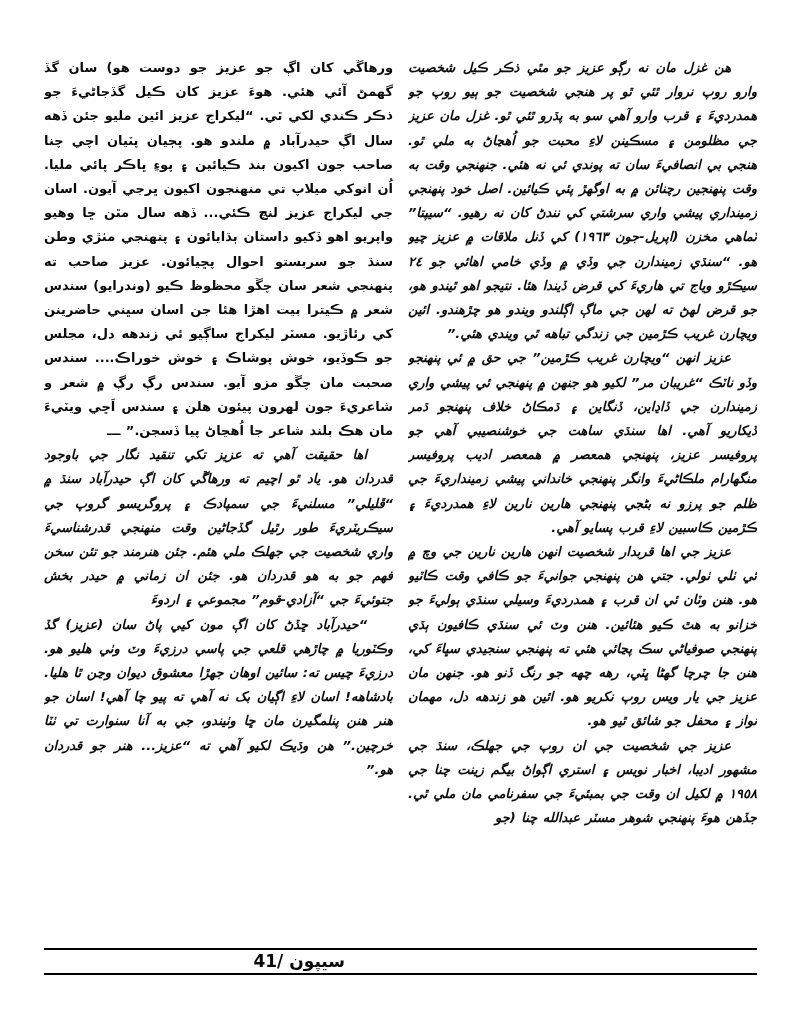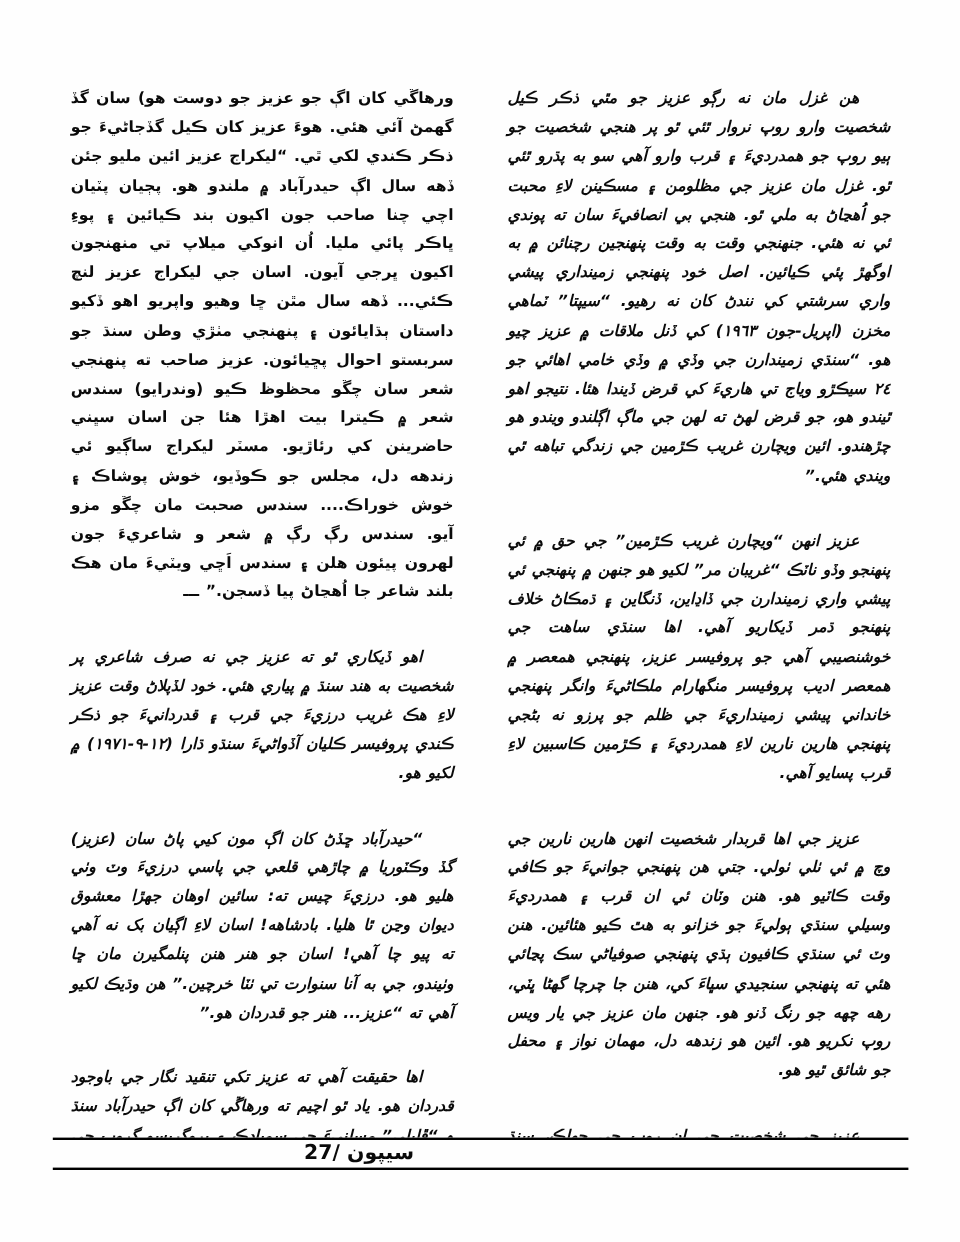--- a/index.html
+++ b/index.html
@@ -18,21 +18,21 @@
     display:flex;flex-direction:row;gap:15px;
     direction:rtl;
   }
   .col{
     width:349px;
     height:892px;
     display:flex;flex-direction:column;
     overflow:hidden;
   }
   .col p{
-    margin:15px;
+    margin:0;
     font-size:13px;
     font-weight:700;
     line-height:24.2px;
     text-align:justify;
     word-spacing:1px;
   }
   .col p.indent{text-indent:26px;font-style:italic;}
   .page-footer{
     position:absolute;
     top:948px;left:44px;right:43px;
@@ -57,25 +57,24 @@
     <div class="col">
       <p class="indent">هن غزل مان نه رڳو عزيز جو مٿي ذڪر ڪيل شخصيت وارو روپ نروار ٿئي ٿو پر هنجي شخصيت جو ٻيو روپ جو همدرديءَ ۽ قرب وارو آهي سو به پڌرو ٿئي ٿو. غزل مان عزيز جي مظلومن ۽ مسڪينن لاءِ محبت جو اُهڃاڻ به ملي ٿو. هنجي بي انصافيءَ سان ته پوندي ئي نه هئي. جنهنجي وقت به وقت پنهنجين رچنائن ۾ به اوگهڙ پئي ڪيائين. اصل خود پنهنجي زمينداري پيشي واري سرشتي کي نندڻ کان نه رهيو. “سيپتا” ٽماهي مخزن (اپريل-جون ١٩٦٣) کي ڏنل ملاقات ۾ عزيز چيو هو. “سنڌي زميندارن جي وڏي ۾ وڏي خامي اهائي جو ٢٤ سيڪڙو وياج تي هاريءَ کي قرض ڏيندا هئا. نتيجو اهو ٿيندو هو، جو قرض لهڻ ته لهن جي ماڳ اڳلندو ويندو هو چڙهندو. ائين ويچارن غريب ڪڙمين جي زندگي تباهه ٿي ويندي هئي.”</p>
       <p class="indent">عزيز انهن “ويچارن غريب ڪڙمين” جي حق ۾ ئي پنهنجو وڏو ناٽڪ “غريبان مر” لکيو هو جنهن ۾ پنهنجي ئي پيشي واري زميندارن جي ڏاڍاين، ڏنگاين ۽ ڌمڪاڻ خلاف پنهنجو ڌمر ڏيکاريو آهي. اها سنڌي ساهت جي خوشنصيبي آهي جو پروفيسر عزيز، پنهنجي همعصر ۾ همعصر اديب پروفيسر منگهارام ملڪاڻيءَ وانگر پنهنجي خانداني پيشي زمينداريءَ جي ظلم جو پرزو نه بڻجي پنهنجي هارين نارين لاءِ همدرديءَ ۽ ڪڙمين ڪاسبين لاءِ قرب پسايو آهي.</p>
       <p class="indent">عزيز جي اها قربدار شخصيت انهن هارين نارين جي وچ ۾ ئي ٺلي ٺولي. جتي هن پنهنجي جوانيءَ جو ڪافي وقت ڪاٽيو هو. هنن وٽان ئي ان قرب ۽ همدرديءَ وسيلي سنڌي ٻوليءَ جو خزانو به هٿ ڪيو هئائين. هنن وٽ ئي سنڌي ڪافيون ٻڌي پنهنجي صوفياڻي سڪ پڃائي هئي ته پنهنجي سنجيدي سڀاءَ کي، هنن جا چرچا گهڻا ڀٽي، رهه چهه جو رنگ ڏنو هو. جنهن مان عزيز جي يار ويس روپ نکريو هو. ائين هو زندهه دل، مهمان نواز ۽ محفل جو شائق ٿيو هو.</p>
       <p class="indent">عزيز جي شخصيت جي ان روپ جي جهلڪ، سنڌ جي مشهور اديبا، اخبار نويس ۽ استري اڳواڻ بيگم زينت چنا جي ١٩٥٨ ۾ لکيل ان وقت جي بمبئيءَ جي سفرنامي مان ملي ٿي. جڏهن هوءَ پنهنجي شوهر مسٽر عبدالله چنا (جو</p>
 
     </div>
 
     <div class="col">
       <p>ورهاڱي کان اڳ جو عزيز جو دوست هو) سان گڏ گهمڻ آئي هئي. هوءَ عزيز کان ڪيل گڏجاڻيءَ جو ذڪر ڪندي لکي ٿي. “ليکراج عزيز ائين مليو جئن ڏهه سال اڳ حيدرآباد ۾ ملندو هو. پڄيان پٽيان اچي چنا صاحب جون اکيون بند ڪيائين ۽ پوءِ ڀاڪر پائي مليا. اُن انوکي ميلاپ تي منهنجون اکيون ڀرجي آيون. اسان جي ليکراج عزيز لنچ ڪئي... ڏهه سال مٿن ڇا وهيو واپريو اهو ڏکيو داستان ٻڌايائون ۽ پنهنجي مٺڙي وطن سنڌ جو سربستو احوال پڇيائون. عزيز صاحب ته پنهنجي شعر سان چڱو محظوظ ڪيو (وندرايو) سندس شعر ۾ ڪيترا بيت اهڙا هئا جن اسان سڀني حاضرينن کي رئاڙيو. مسٽر ليکراج ساڳيو ئي زندهه دل، مجلس جو ڪوڏيو، خوش پوشاڪ ۽ خوش خوراڪ.... سندس صحبت مان چڱو مزو آيو. سندس رڳ رڳ ۾ شعر و شاعريءَ جون لهرون پيئون هلن ۽ سندس اَڇي ويٽيءَ مان هڪ بلند شاعر جا اُهڃاڻ پيا ڏسجن.” ـــ</p>
-      <p class="indent">اهو ڏيکاري ٿو ته عزيز جي نه صرف شاعري پر شخصيت به هند سنڌ ۾ پياري هئي. خود لڏپلاڻ وقت عزيز لاءِ هڪ غريب درزيءَ جي قرب ۽ قدردانيءَ جو ذڪر ڪندي پروفيسر ڪليان آڏواڻيءَ سنڌو ڌارا (١٢-٩-١٩٧١) ۾ لکيو هو.</p>
+      <p class="indent">اها حقيقت آهي ته عزيز تکي تنقيد نگار جي باوجود قدردان هو. ياد ٿو اچيم ته ورهاڱي کان اڳ حيدرآباد سنڌ ۾ “ڦليلي” مسلنيءَ جي سمپادڪ ۽ پروگريسو گروپ جي سيڪريٽريءَ طور رٿيل گڏجاڻين وقت منهنجي قدرشناسيءَ واري شخصيت جي جهلڪ ملي هئم. جئن هنرمند جو تئن سخن فهم جو به هو قدردان هو. جئن ان زماني ۾ حيدر بخش جتوئيءَ جي “آزادي-قوم” مجموعي ۽ اردوءَ</p>
       <p class="indent">“حيدرآباد ڇڏڻ کان اڳ مون کيي پاڻ سان (عزيز) گڏ وڪٽوريا ۾ چاڙهي قلعي جي پاسي درزيءَ وٽ وٺي هليو هو. درزيءَ چيس ته: سائين اوهان جهڙا معشوق ديوان وڃن ٿا هليا. بادشاهه! اسان لاءِ اڳيان بک نه آهي ته پيو چا آهي! اسان جو هنر هنن پنلمگيرن مان ڇا وٺيندو، جي به آنا سنوارت تي ٺٽا خرچين.” هن وڌيڪ لکيو آهي ته “عزيز... هنر جو قدردان هو.”</p>
-      <p class="indent">اها حقيقت آهي ته عزيز تکي تنقيد نگار جي باوجود قدردان هو. ياد ٿو اچيم ته ورهاڱي کان اڳ حيدرآباد سنڌ ۾ “ڦليلي” مسلنيءَ جي سمپادڪ ۽ پروگريسو گروپ جي سيڪريٽريءَ طور رٿيل گڏجاڻين وقت منهنجي قدرشناسيءَ واري شخصيت جي جهلڪ ملي هئم. جئن هنرمند جو تئن سخن فهم جو به هو قدردان هو. جئن ان زماني ۾ حيدر بخش جتوئيءَ جي “آزادي-قوم” مجموعي ۽ اردوءَ</p>
 
     </div>
 
   </div>
 
   <div class="page-footer">
-    <div class="page-footer-label">سيپون /27</div>
+    <div class="page-footer-label">سيپون /41</div>
   </div>
 
 </div>
 
 </body></html>

